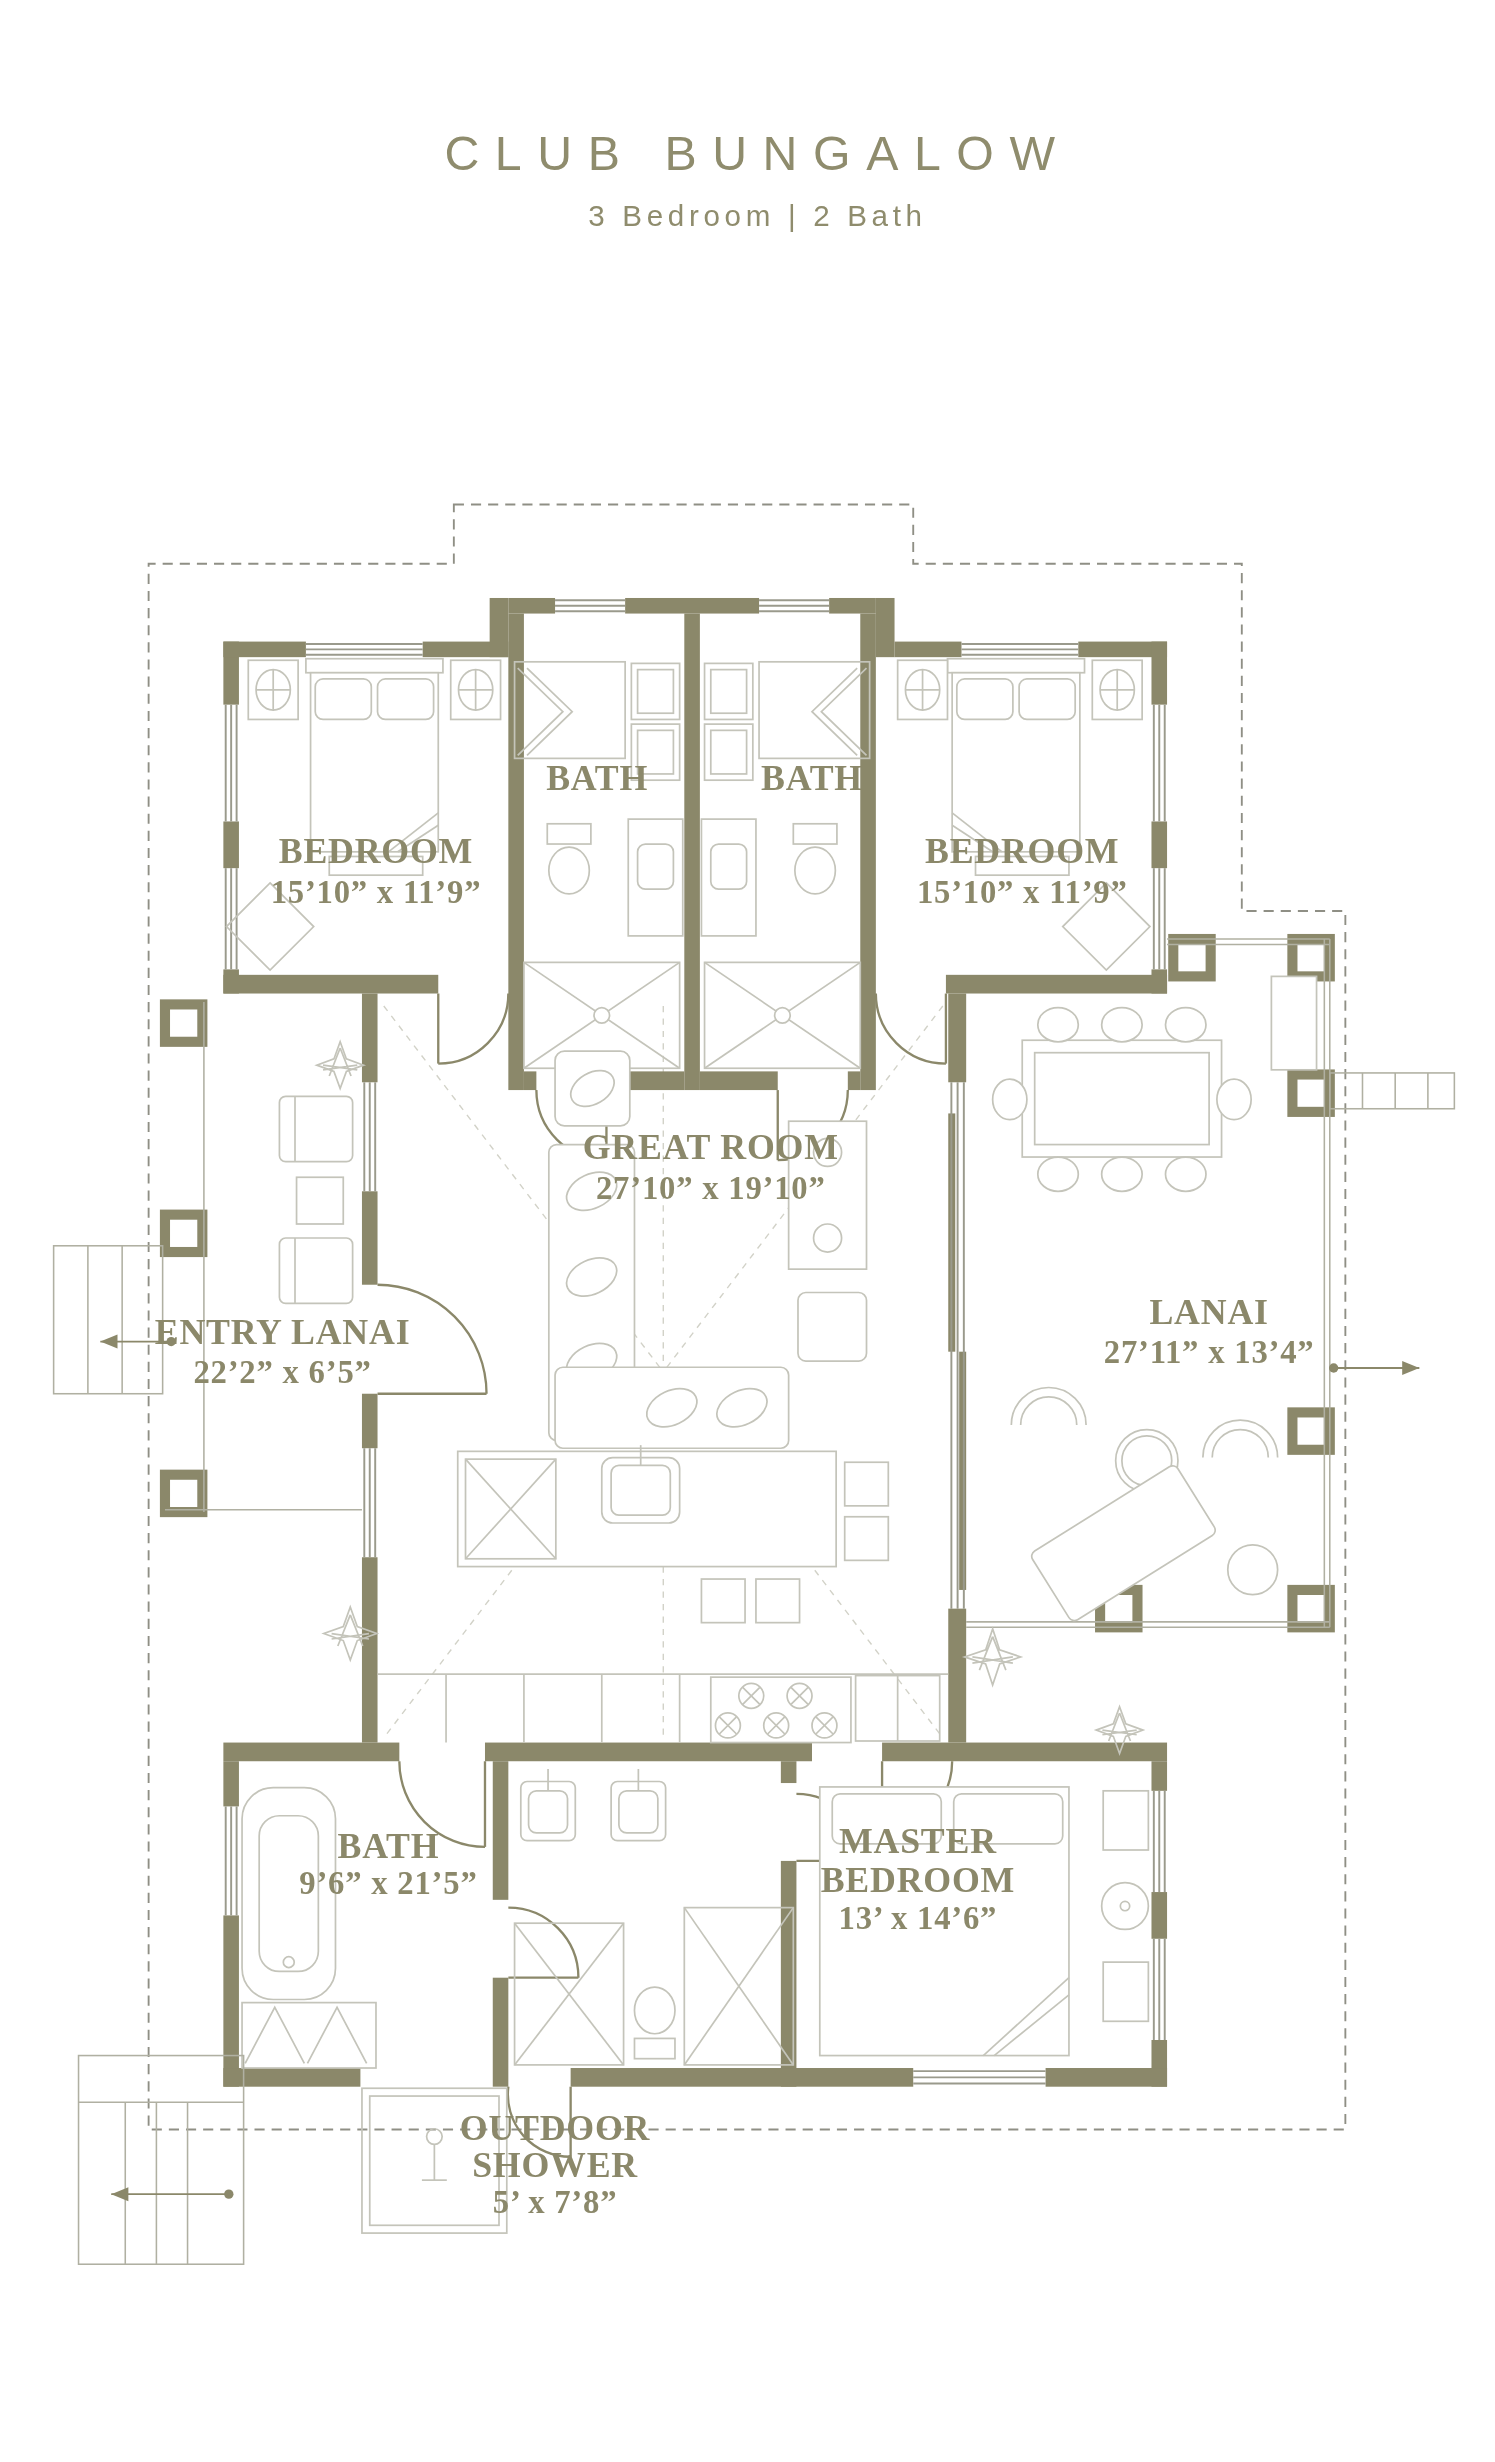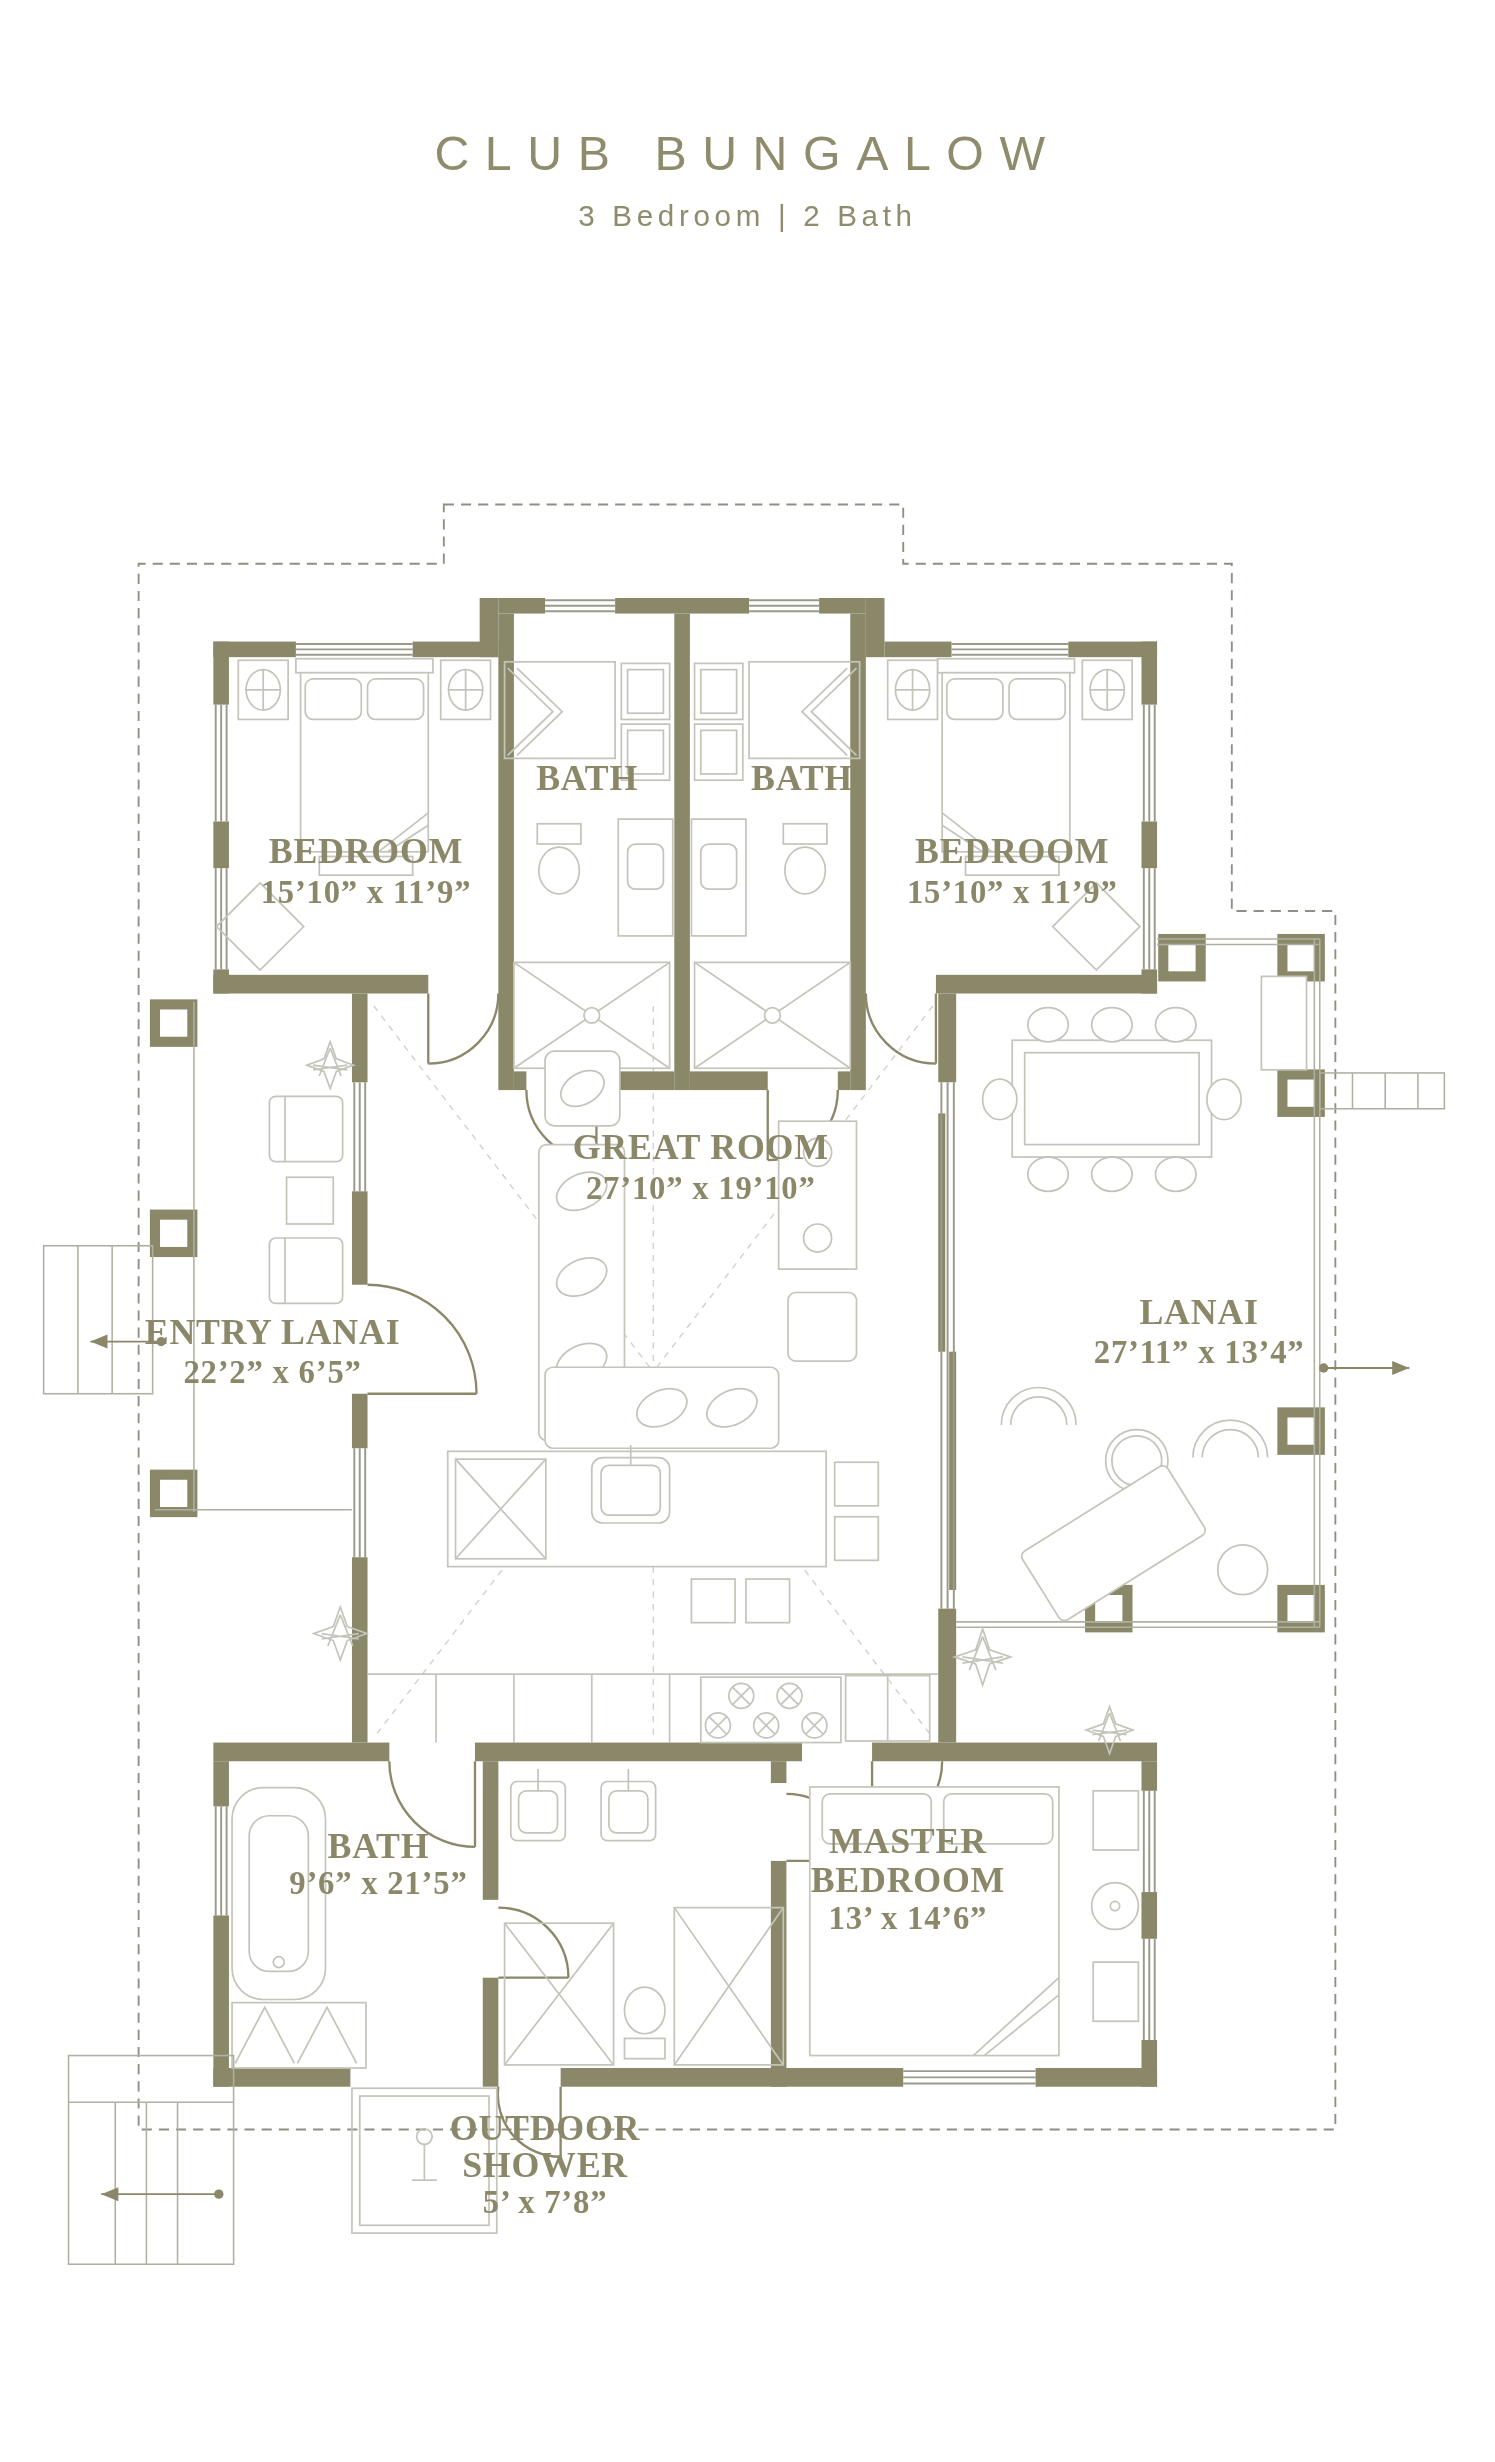--- a/index.html
+++ b/index.html
@@ -1,16 +1,16 @@
 <!DOCTYPE html>
 <html style="font-size:12.5px"><head>
 <meta charset="utf-8">
 <style>
   html,body{margin:0;padding:0;background:#ffffff;}
-  .page{width:1260px;height:2462px;position:relative;background:#fff;}
+  .page{width:1260px;height:2462px;position:relative;background:#fff;margin-left:10px;}
   svg{display:block;}
   .wall{fill:#8b886a;stroke:none;}
   .col{fill:#ffffff;stroke:#8b886a;stroke-width:13;}
   .win{stroke:#9a9a8c;stroke-width:2.5;fill:none;}
   .door{stroke:#8b886a;stroke-width:3;fill:none;}
   .furn{stroke:#c4c4ba;stroke-width:2.2;fill:#ffffff;}
   .furnl{stroke:#c4c4ba;stroke-width:2.2;fill:none;}
   .thin{stroke:#b0b0a2;stroke-width:2;fill:none;}
   .dash{stroke:#8f8f85;stroke-width:2.4;fill:none;stroke-dasharray:13 9;}
   .cdash{stroke:#d2d2c8;stroke-width:1.8;fill:none;stroke-dasharray:8 8;}

